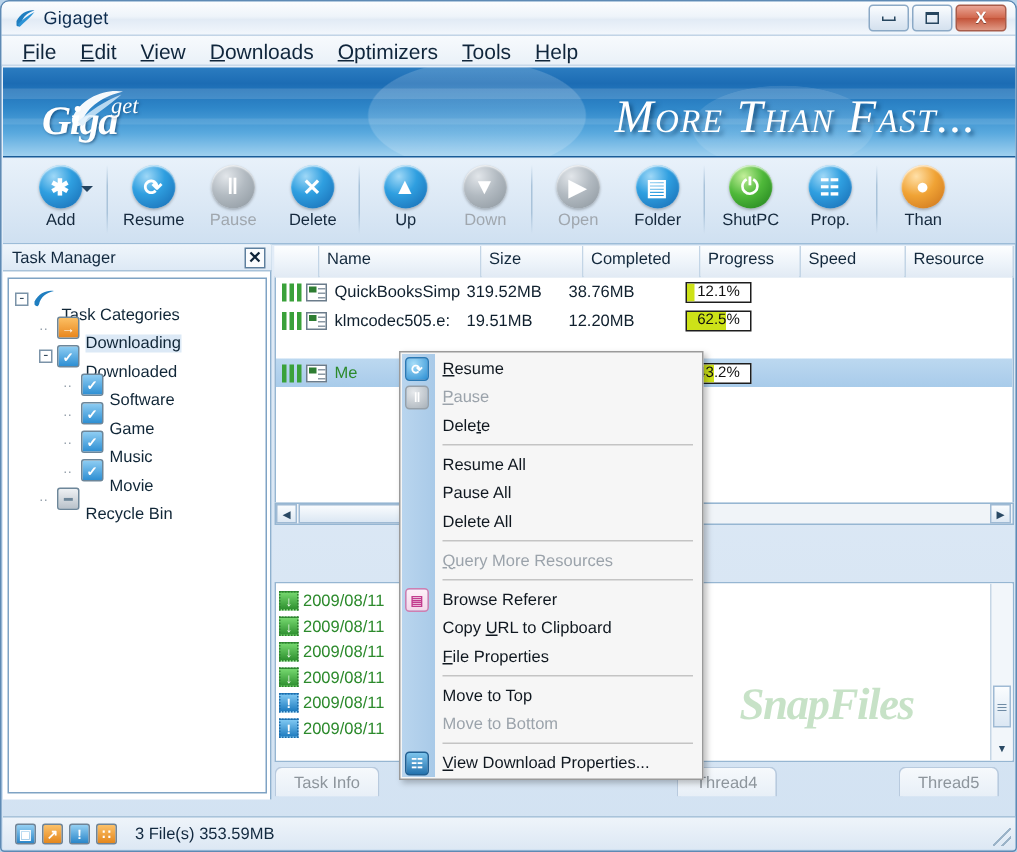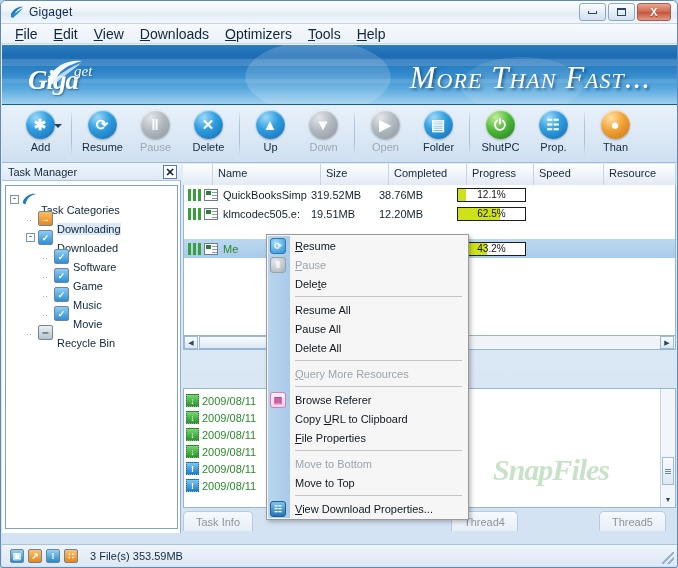--- a/index.html
+++ b/index.html
@@ -210,21 +210,21 @@
   .filico {
     width:14px;height:12px;border:1px solid #6b7c8b;background:#fff;
     position:relative; margin-right:5px; flex:0 0 auto;
   }
   .filico:before { content:""; position:absolute; left:1px; top:1px; width:5px; height:4px; background:#2e7d32; }
   .filico:after  { content:""; position:absolute; left:7px; top:2px; width:5px; height:1px;
                    background:#8c9aa6; box-shadow:0 3px 0 #8c9aa6, 0 6px 0 #8c9aa6; }
   .c-name { width:88px; font-size:11px; color:#10202e; overflow:hidden; white-space:nowrap; }
   .c-size { width:68px; font-size:11px; color:#10202e; }
   .c-comp { width:78px; font-size:11px; color:#10202e; }
-  .c-prog { width:69px; }
+  .c-prog { width:44px; }
   .pbar {
     height:14px; border:1px solid #1d1d1d; background:#fff;
     position:relative; overflow:hidden;
   }
   .pfill { position:absolute; left:0; top:0; height:100%; background:#cde218; }
   .ptxt {
     position:absolute; left:0; top:0; width:100%; height:100%;
     display:flex; align-items:center; justify-content:center;
     font-size:10px; color:#111; z-index:2;
   }
@@ -697,25 +697,25 @@
         <span class="ctx-ico ci-pink">▤</span>
         <span>Browse Referer</span>
       </div>
       <div class="ctx-item">
         <span>Copy <u>U</u>RL to Clipboard</span>
       </div>
       <div class="ctx-item">
         <span><u>F</u>ile Properties</span>
       </div>
       <div class="ctx-sep"></div>
+      <div class="ctx-item">
+        <span>Move to Top</span>
+      </div>
       <div class="ctx-item dis">
         <span>Move to Bottom</span>
-      </div>
-      <div class="ctx-item">
-        <span>Move to Top</span>
       </div>
       <div class="ctx-sep"></div>
       <div class="ctx-item">
         <span class="ctx-ico ci-blue2">☷</span>
         <span><u>V</u>iew Download Properties...</span>
       </div>
     </div>
 
   <div id="statusbar">
     <div class="sbico" style="background: linear-gradient(rgb(149, 208, 243), rgb(42, 134, 201));">▣</div>

